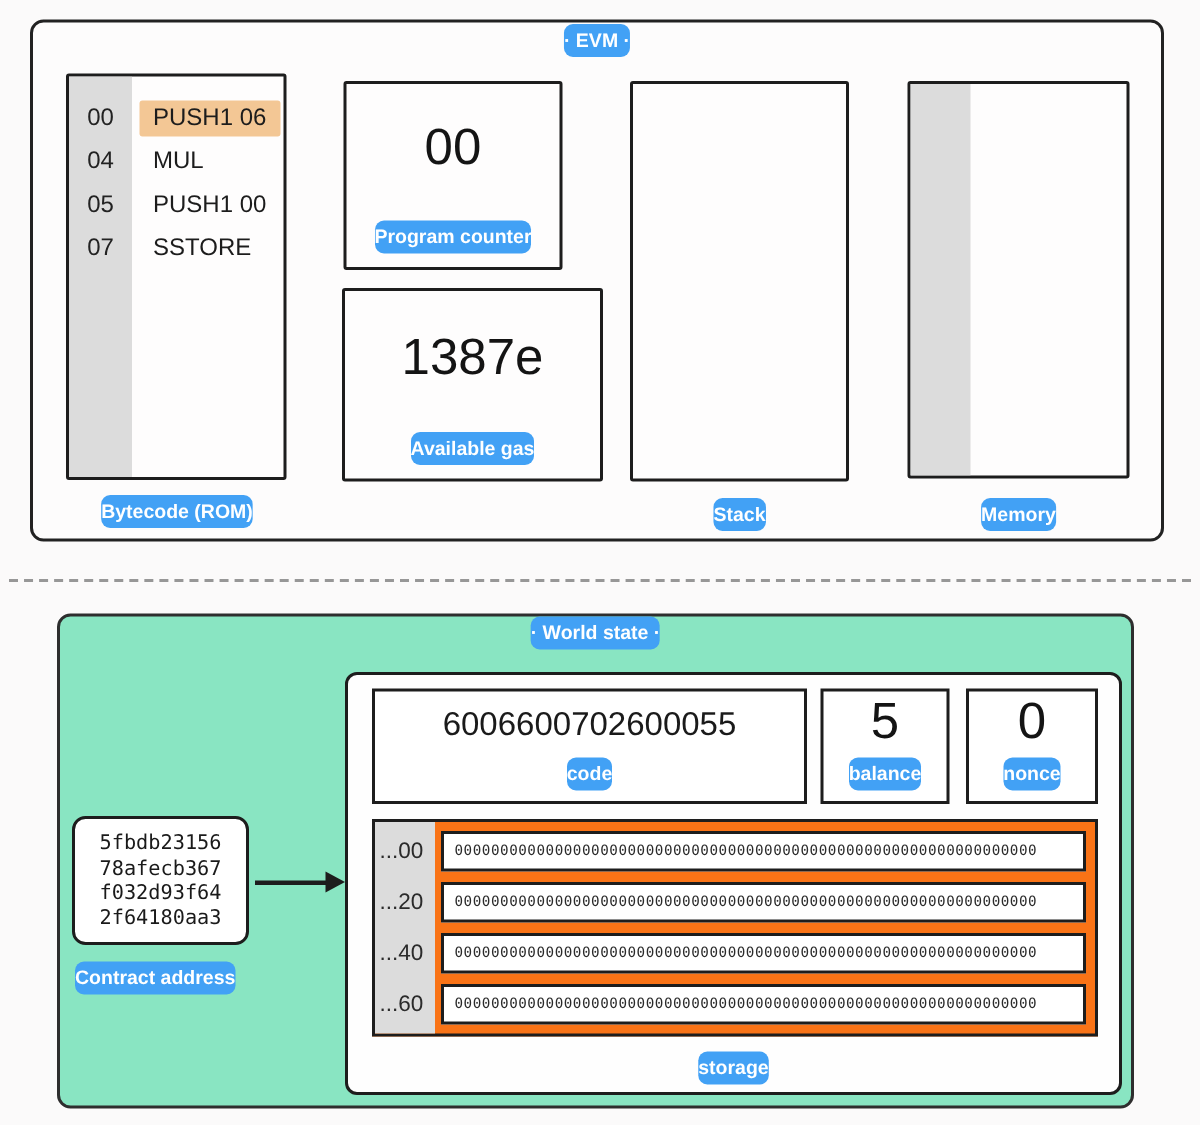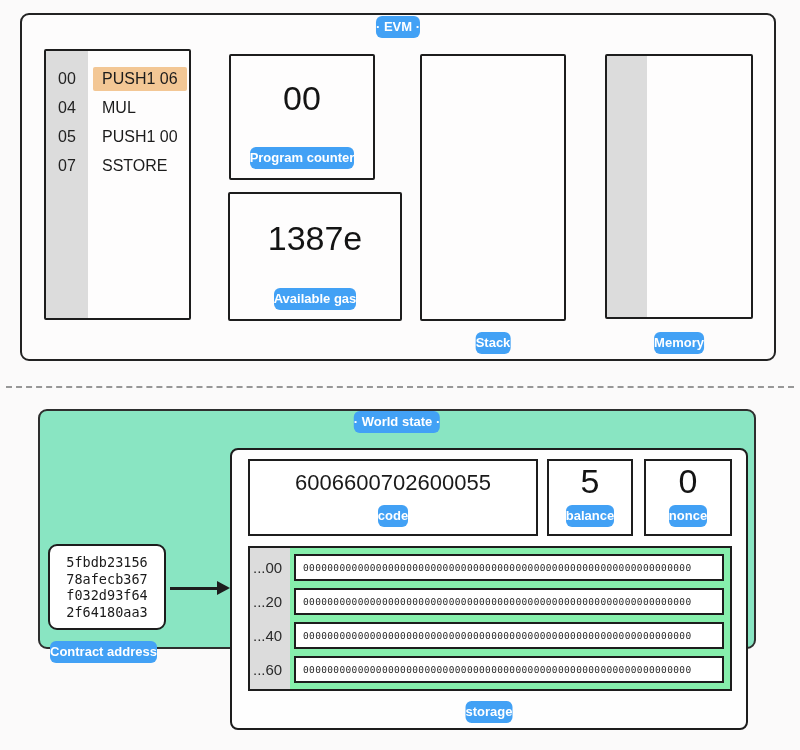--- a/index.html
+++ b/index.html
@@ -36,21 +36,21 @@
   .pc-panel .big-val,.gas-panel .big-val{flex:1;display:flex;align-items:center;margin-top:-6px;}
   .pc-panel .badge,.gas-panel .badge{margin-bottom:9px;}
   .stack-panel{left:398px;top:39px;width:146px;height:267px;}
   .memory-panel{left:583px;top:39px;width:148px;height:265px;overflow:hidden;}
   .memory-panel .gutter{position:absolute;left:0;top:0;bottom:0;width:40px;background:#dcdcdc;}
   .under-badge{position:absolute;transform:translateX(-50%);}
   
   .divider{position:absolute;left:6px;right:6px;top:386px;border-top:2.5px dashed #979797;}
   
   .ws-box{
-    position:absolute;left:38px;top:409px;width:718px;height:240px;
+    position:absolute;left:38px;top:409px;width:718px;height:330px;
     background:#89e5c2;border:2.5px solid #2e2e2e;border-radius:9px;box-sizing:border-box;
   }
   .ws-badge{position:absolute;left:50%;top:0px;transform:translateX(-50%);}
   .addr-box{
     position:absolute;left:8px;top:133px;width:118px;height:86px;
     background:#fff;border:2px solid #1d1d1d;border-radius:9px;box-sizing:border-box;
     font-family:"DejaVu Sans Mono", monospace;font-size:13.5px;line-height:16.5px;
     display:flex;flex-direction:column;justify-content:center;align-items:center;color:#1a1a1a;
   }
   .addr-badge{position:absolute;left:10px;top:230px;}
@@ -68,21 +68,21 @@
     display:flex;flex-direction:column;align-items:center;
   }
   .code-cell{left:16px;top:9px;width:290px;height:77px;}
   .code-cell .cell-val{flex:1;display:flex;align-items:center;font-size:22px;color:#1a1a1a;}
   .cell .badge{margin-bottom:7px;}
   .balance-cell{left:315px;top:9px;width:86px;height:77px;}
   .nonce-cell{left:412px;top:9px;width:88px;height:77px;}
   .balance-cell .big-val,.nonce-cell .big-val{flex:1;display:flex;align-items:center;margin-top:-4px;}
   .storage-box{
     position:absolute;left:16px;top:96px;width:484px;height:145px;
-    background:#86efac;border:2px solid #1d1d1d;box-sizing:border-box;
+    background:#f97316;border:2px solid #1d1d1d;box-sizing:border-box;
     display:flex;flex-direction:column;justify-content:center;gap:7px;
   }
   .storage-gutter{position:absolute;left:0;top:0;bottom:0;width:40px;background:#dcdcdc;}
   .srow{display:flex;align-items:center;height:27px;position:relative;}
   .skey{width:40px;flex:none;font-size:15px;color:#2b2b2b;text-align:left;padding-left:3px;box-sizing:border-box;}
   .sval{
     flex:1;height:27px;margin-left:4px;margin-right:6px;
     border:2px solid #1d1d1d;box-sizing:border-box;background:#fff;
     display:flex;align-items:center;padding-left:7px;
     font-family:"DejaVu Sans Mono", monospace;font-size:9.5px;letter-spacing:0.35px;color:#2a2a2a;
@@ -110,20 +110,21 @@
       <div class="brow">
         <span class="off">05</span>
         <span class="ins">PUSH1 00</span>
       </div>
       <div class="brow">
         <span class="off">07</span>
         <span class="ins">SSTORE</span>
       </div>
     </div>
   </div>
+  <div class="badge under-badge" style="left:96px;top:315px;">Bytecode (ROM)</div>
 
   <div class="panel pc-panel">
     <div class="big-val">00</div>
     <div class="badge">Program counter</div>
   </div>
 
   <div class="panel gas-panel">
     <div class="big-val">1387e</div>
     <div class="badge">Available gas</div>
   </div>

